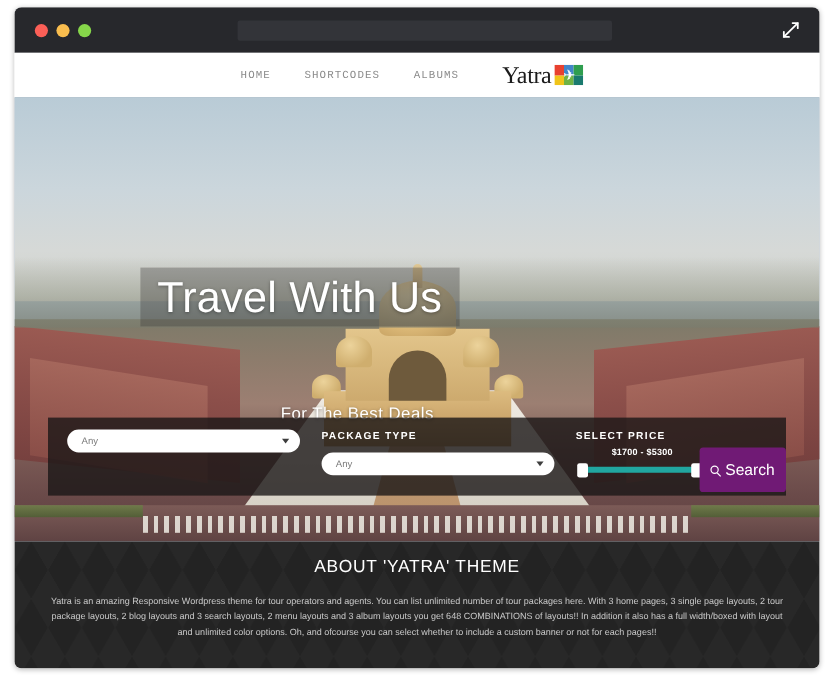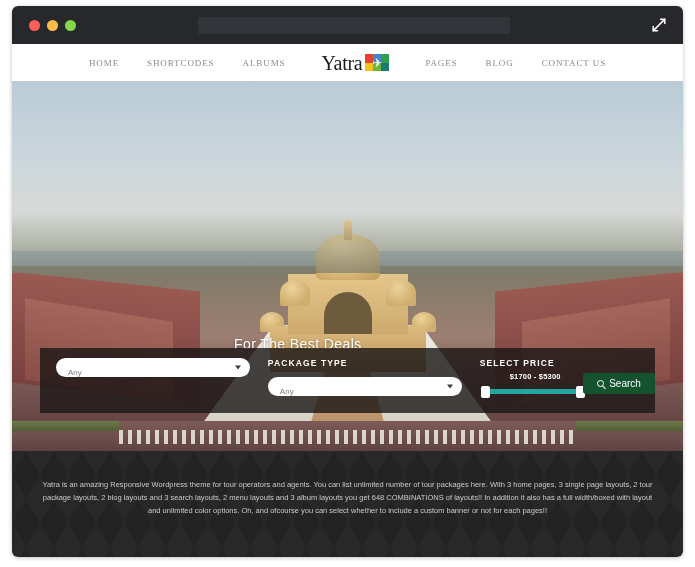--- a/index.html
+++ b/index.html
@@ -57,21 +57,21 @@
   }
   .nav-left, .nav-right { display: flex; align-items: center; }
   .nav-link {
     font-size: 9px;
     letter-spacing: .9px;
     color: #8b8b8b;
     text-transform: uppercase;
     padding: 0 14px;
     cursor: pointer;
     white-space: nowrap;
-    font-family: Liberation Serif, serif;
+    font-family: Liberation Mono, monospace;
   }
 
   .logo {
     display: flex; align-items: center;
     margin: 0 22px;
     cursor: pointer;
     justify-content: center;
   }
   .logo-text {
     font-size: 20px;
@@ -248,21 +248,21 @@
     text-transform: uppercase;
     font-weight: bold;
     margin-bottom: 9px;
     white-space: nowrap;
   }
   .select {
     position: relative;
     height: 19px;
     background: #ffffff;
     border-radius: 10px;
-    display: flex; align-items: flex-end;
+    display: flex; align-items: center;
     padding: 0 22px 0 12px;
     cursor: pointer;
   }
   .select-value {
     font-size: 8px;
     color: #7d7d7d;
   }
   .chev {
     position: absolute; right: 9px; top: 50%;
     transform: translateY(-60%);
@@ -289,26 +289,26 @@
     width: 9px; height: 12px;
     background: #ffffff;
     border-radius: 2px;
     cursor: pointer;
   }
   .knob.left  { left: -4px; }
   .knob.right { right: -4px; }
 
   .search-btn {
     position: absolute; right: 0; top: 25px;
-    width: 72px; height: 21px;
-    background: #14532d;
+    width: 72px; height: 37px;
+    background: #701a75;
     border: none;
     border-radius: 3px;
     color: #ffffff;
-    font-size: 10px;
+    font-size: 13px;
     display: flex; align-items: center; justify-content: center;
     gap: 5px;
     cursor: pointer;
     font-family: "Liberation Sans", sans-serif;
   }
   .mag {
     width: 7px; height: 7px;
     border: 1.4px solid #fff;
     border-radius: 50%;
     position: relative;
@@ -382,25 +382,20 @@
         <span class="lm" style="background:#e8412f"></span>
         <span class="lm" style="background:#4285c8"></span>
         <span class="lm" style="background:#2f9e4f"></span>
         <span class="lm" style="background:#f0c419"></span>
         <span class="lm" style="background:#6fb344"></span>
         <span class="lm" style="background:#1a7a6e"></span>
         <span class="plane-glyph">✈</span>
       </span>
     </div>
 
-    <div class="nav-right">
-      <span class="nav-link">PAGES</span>
-      <span class="nav-link">BLOG</span>
-      <span class="nav-link">CONTACT US</span>
-    </div>
   </div>
 
   <div class="hero">
     <div class="hero-sky"></div>
     <div class="hero-ground"></div>
     <div class="flank l"></div>
     <div class="flank r"></div>
     <div class="flank2 l"></div>
     <div class="flank2 r"></div>
     <div class="plaza"></div>
@@ -418,20 +413,23 @@
       <span class="t-spire"></span>
     </div>
 
     <div class="hero-haze"></div>
 
     <div class="road"></div>
     <div class="greenstrip l"></div>
     <div class="greenstrip r"></div>
     <div class="crossing"></div>
 
+    <div class="hero-caption">
+      <div class="hero-title">Travel With Us</div>
+    </div>
     <div class="hero-sub">For The Best Deals</div>
 
     <div class="searchpanel">
 
       <div class="field dest">
         <div class="select">
           <span class="select-value">Any</span>
           <span class="chev"></span>
         </div>
       </div>
@@ -454,16 +452,17 @@
       </div>
 
       <button class="search-btn">
         <span class="mag"></span>
         <span>Search</span>
       </button>
     </div>
   </div>
 
   <div class="about">
+    <div class="about-title">ABOUT 'YATRA' THEME</div>
     <div class="about-body">Yatra is an amazing Responsive Wordpress theme for tour operators and agents. You can list unlimited number of tour packages here. With 3 home pages, 3 single page layouts, 2 tour package layouts, 2 blog layouts and 3 search layouts, 2 menu layouts and 3 album layouts you get 648 COMBINATIONS of layouts!! In addition it also has a full width/boxed with layout and unlimited color options. Oh, and ofcourse you can select whether to include a custom banner or not for each pages!!</div>
   </div>
 
 </div>
 
 </body></html>

